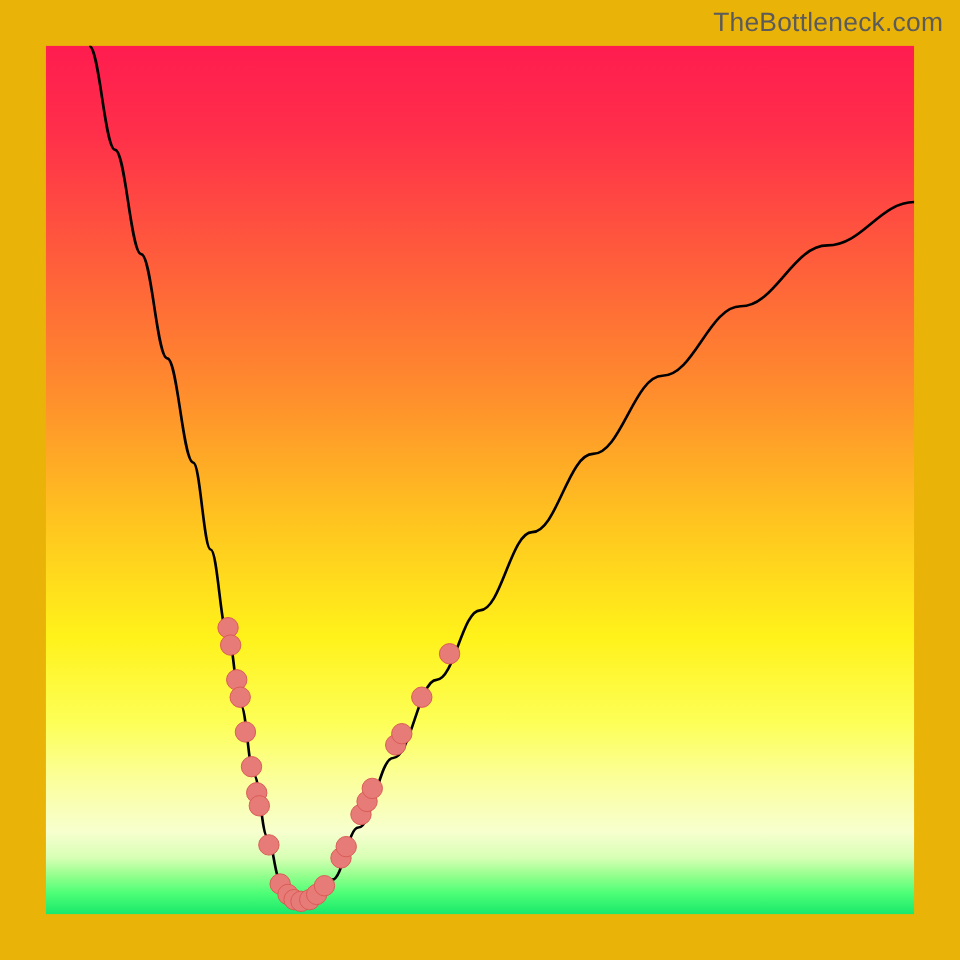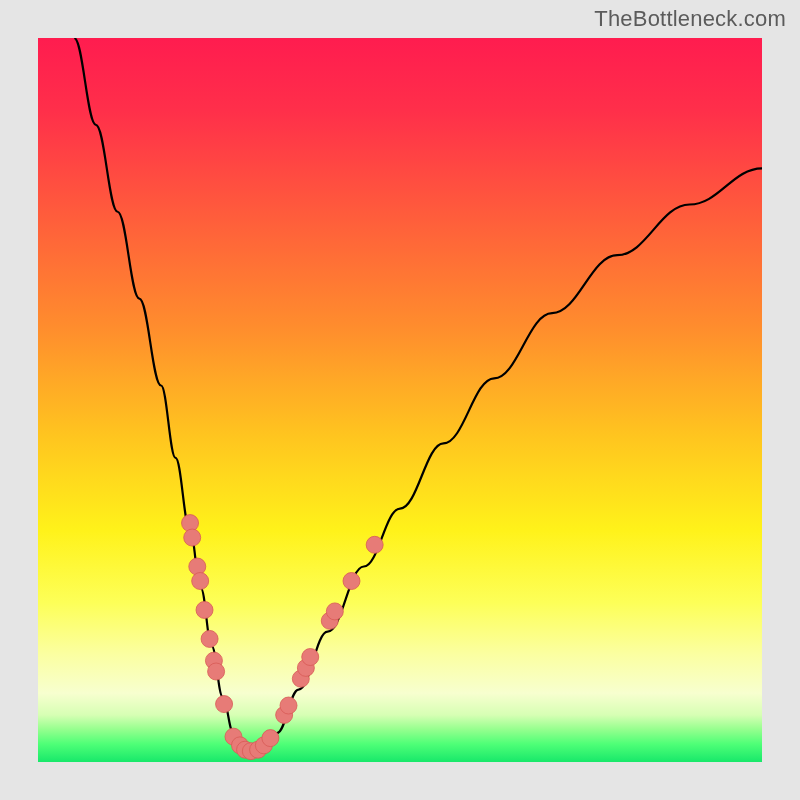--- a/index.html
+++ b/index.html
@@ -10,21 +10,21 @@
     background: #000;
     overflow: hidden;
     font-family: Arial, Helvetica, sans-serif;
   }
   .frame {
     position: absolute;
     top: 0;
     left: 0;
     width: 800px;
     height: 800px;
-    background: #e5e5e5;
+    background: #eab308;
   }
   .plot-area {
     position: absolute;
     top: 38px;
     left: 38px;
     width: 724px;
     height: 724px;
     overflow: hidden;
   }
   .gradient-bg {

